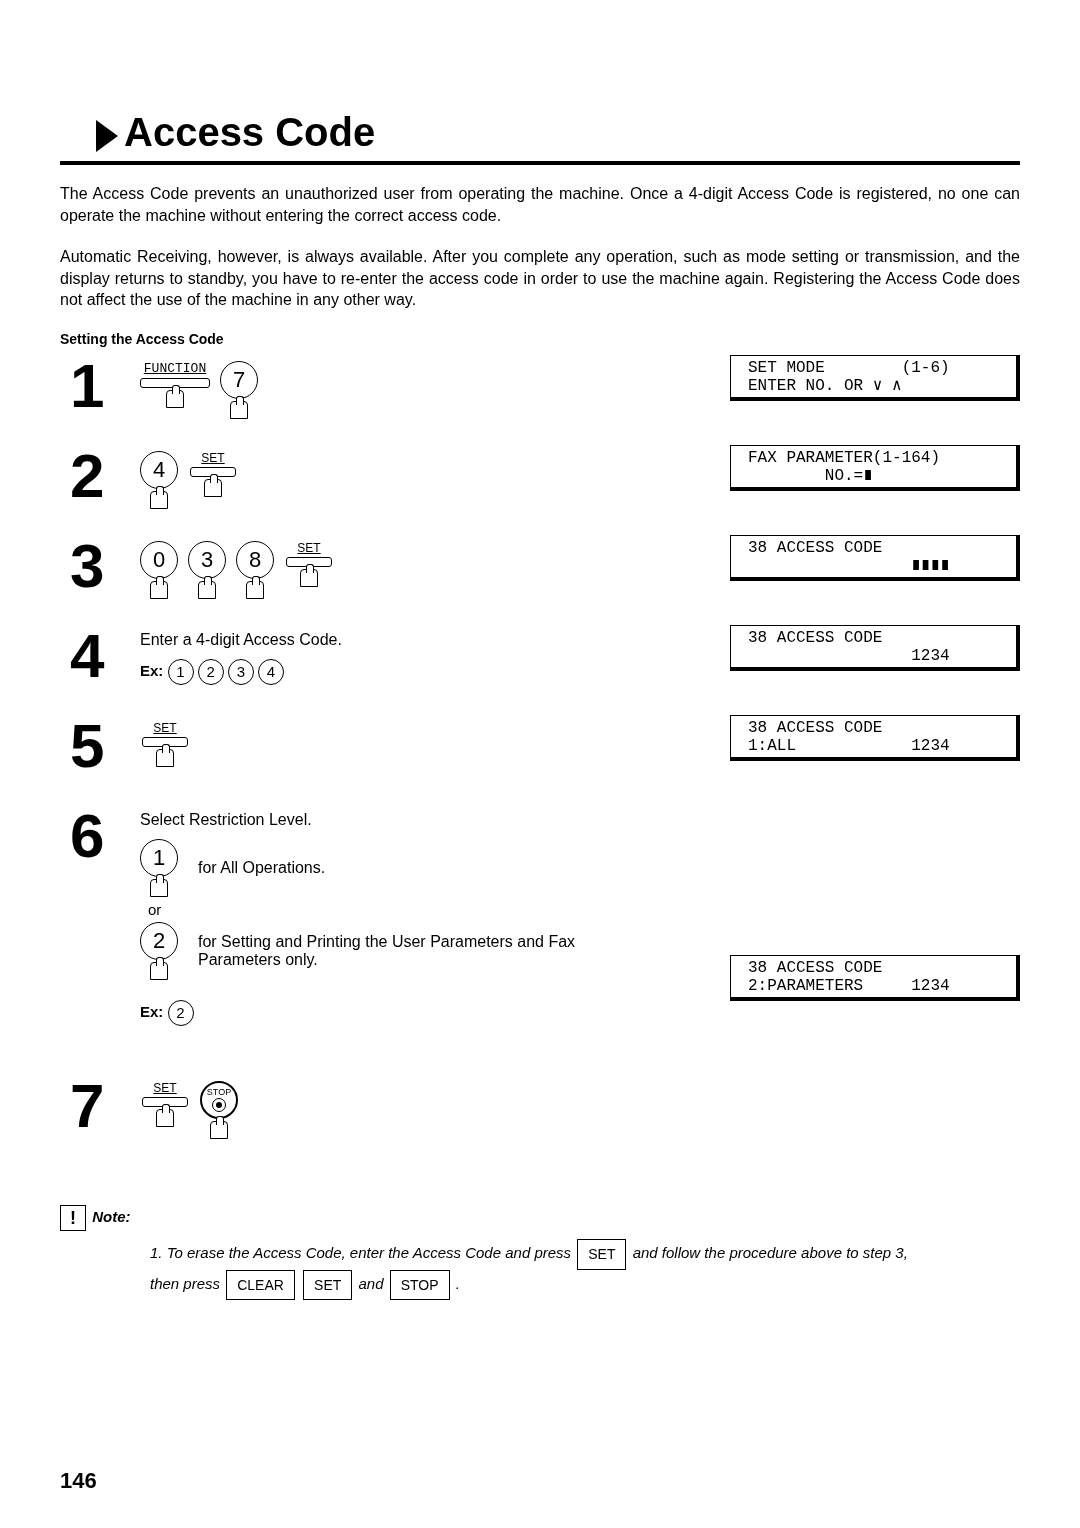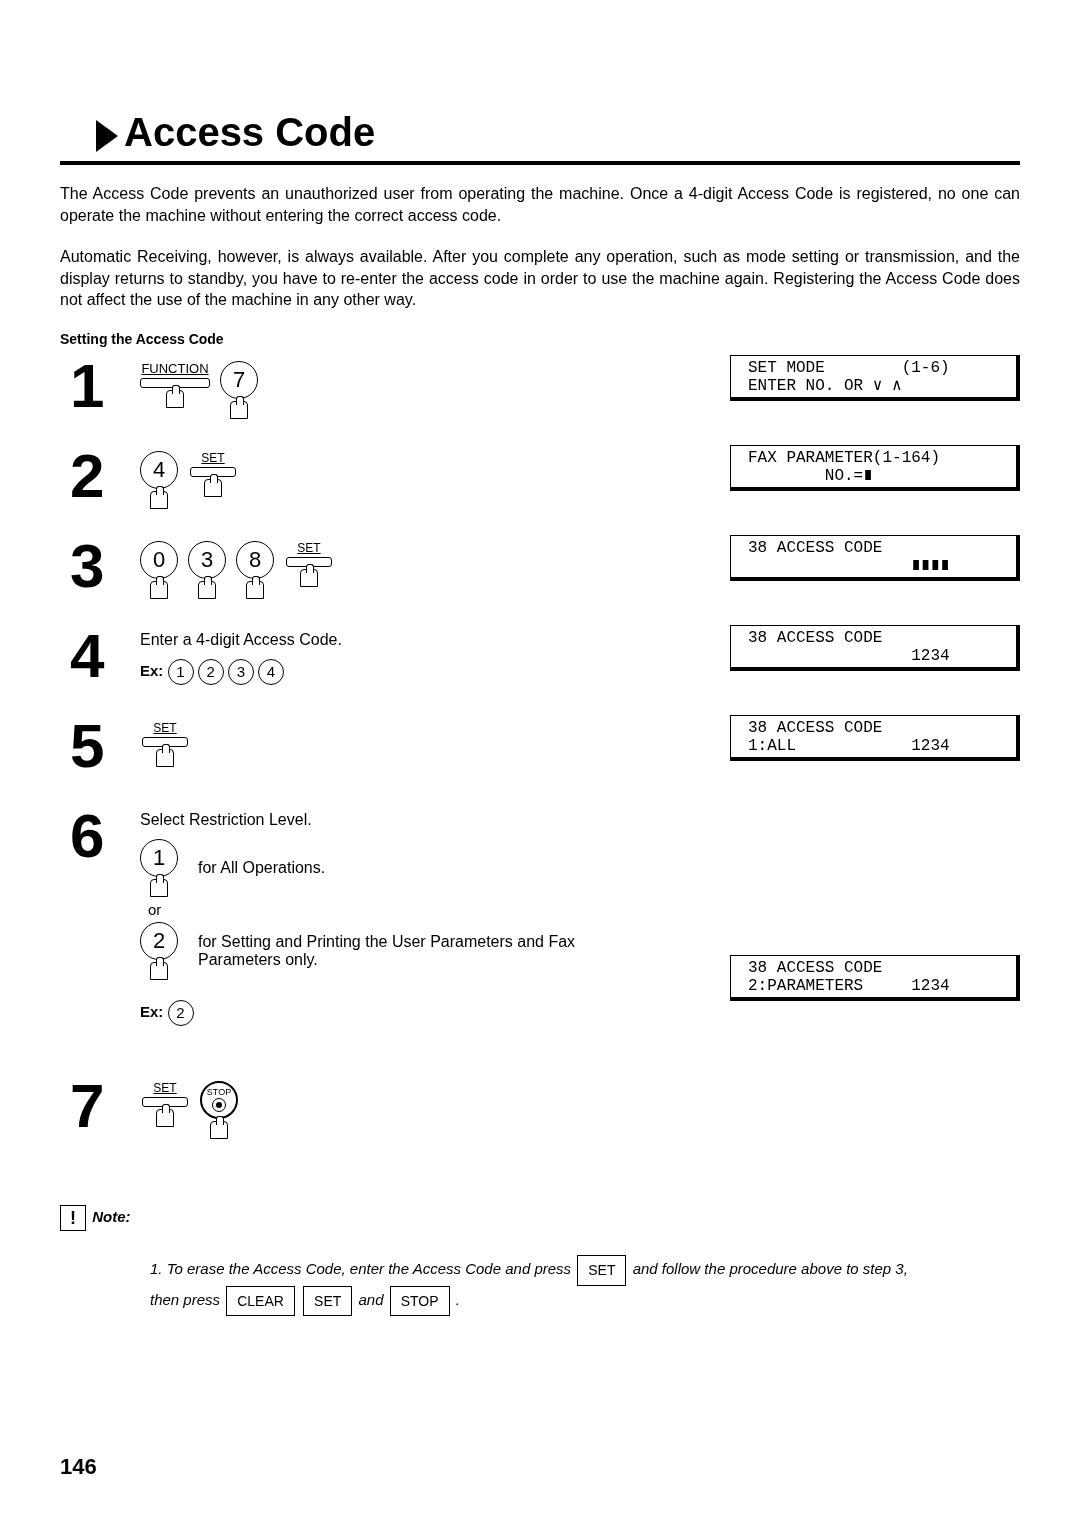--- a/index.html
+++ b/index.html
@@ -51,20 +51,21 @@
     flex: 1;
     display: flex;
     flex-direction: column;
     font-size: 16px;
     padding-top: 6px;
   }
   .keys-line { display: flex; align-items: flex-start; gap: 10px; }
   .func-key {
     font-size: 13px;
     text-decoration: underline;
+    font-family: Liberation Mono, monospace;
   }
   .set-key {
     font-size: 12px;
     text-align: center;
     text-decoration: underline;
     width: 50px;
   }
   .key-stack { display: flex; flex-direction: column; align-items: center; gap: 2px; }
   .key-rect {
     width: 46px; height: 10px;
@@ -161,33 +162,33 @@
     display: inline-block;
     border: 1.5px solid #000;
     width: 26px; height: 26px;
     text-align: center;
     font-weight: bold;
     font-size: 18px;
     line-height: 24px;
     vertical-align: middle;
   }
   .note-label { font-style: italic; font-weight: bold; font-size: 15px; margin-left: 2px; }
-  .note-body { font-style: italic; font-size: 15px; margin-left: 90px; margin-top: 24px; line-height: 1.9; }
+  .note-body { font-style: italic; font-size: 15px; margin-left: 90px; margin-top: 8px; line-height: 1.9; }
   .btn-box {
     display: inline-block;
     border: 1px solid #000;
     padding: 1px 10px;
     font-style: normal;
     font-size: 14px;
     vertical-align: middle;
     margin: 0 2px;
   }
   .page-num {
     position: absolute;
-    bottom: 48px;
+    bottom: 34px;
     left: 60px;
     font-size: 22px;
     font-weight: bold;
   }
 </style>
 </head>
 <body>
 
 <div class="title-block">
   <div class="title-arrow"></div>

